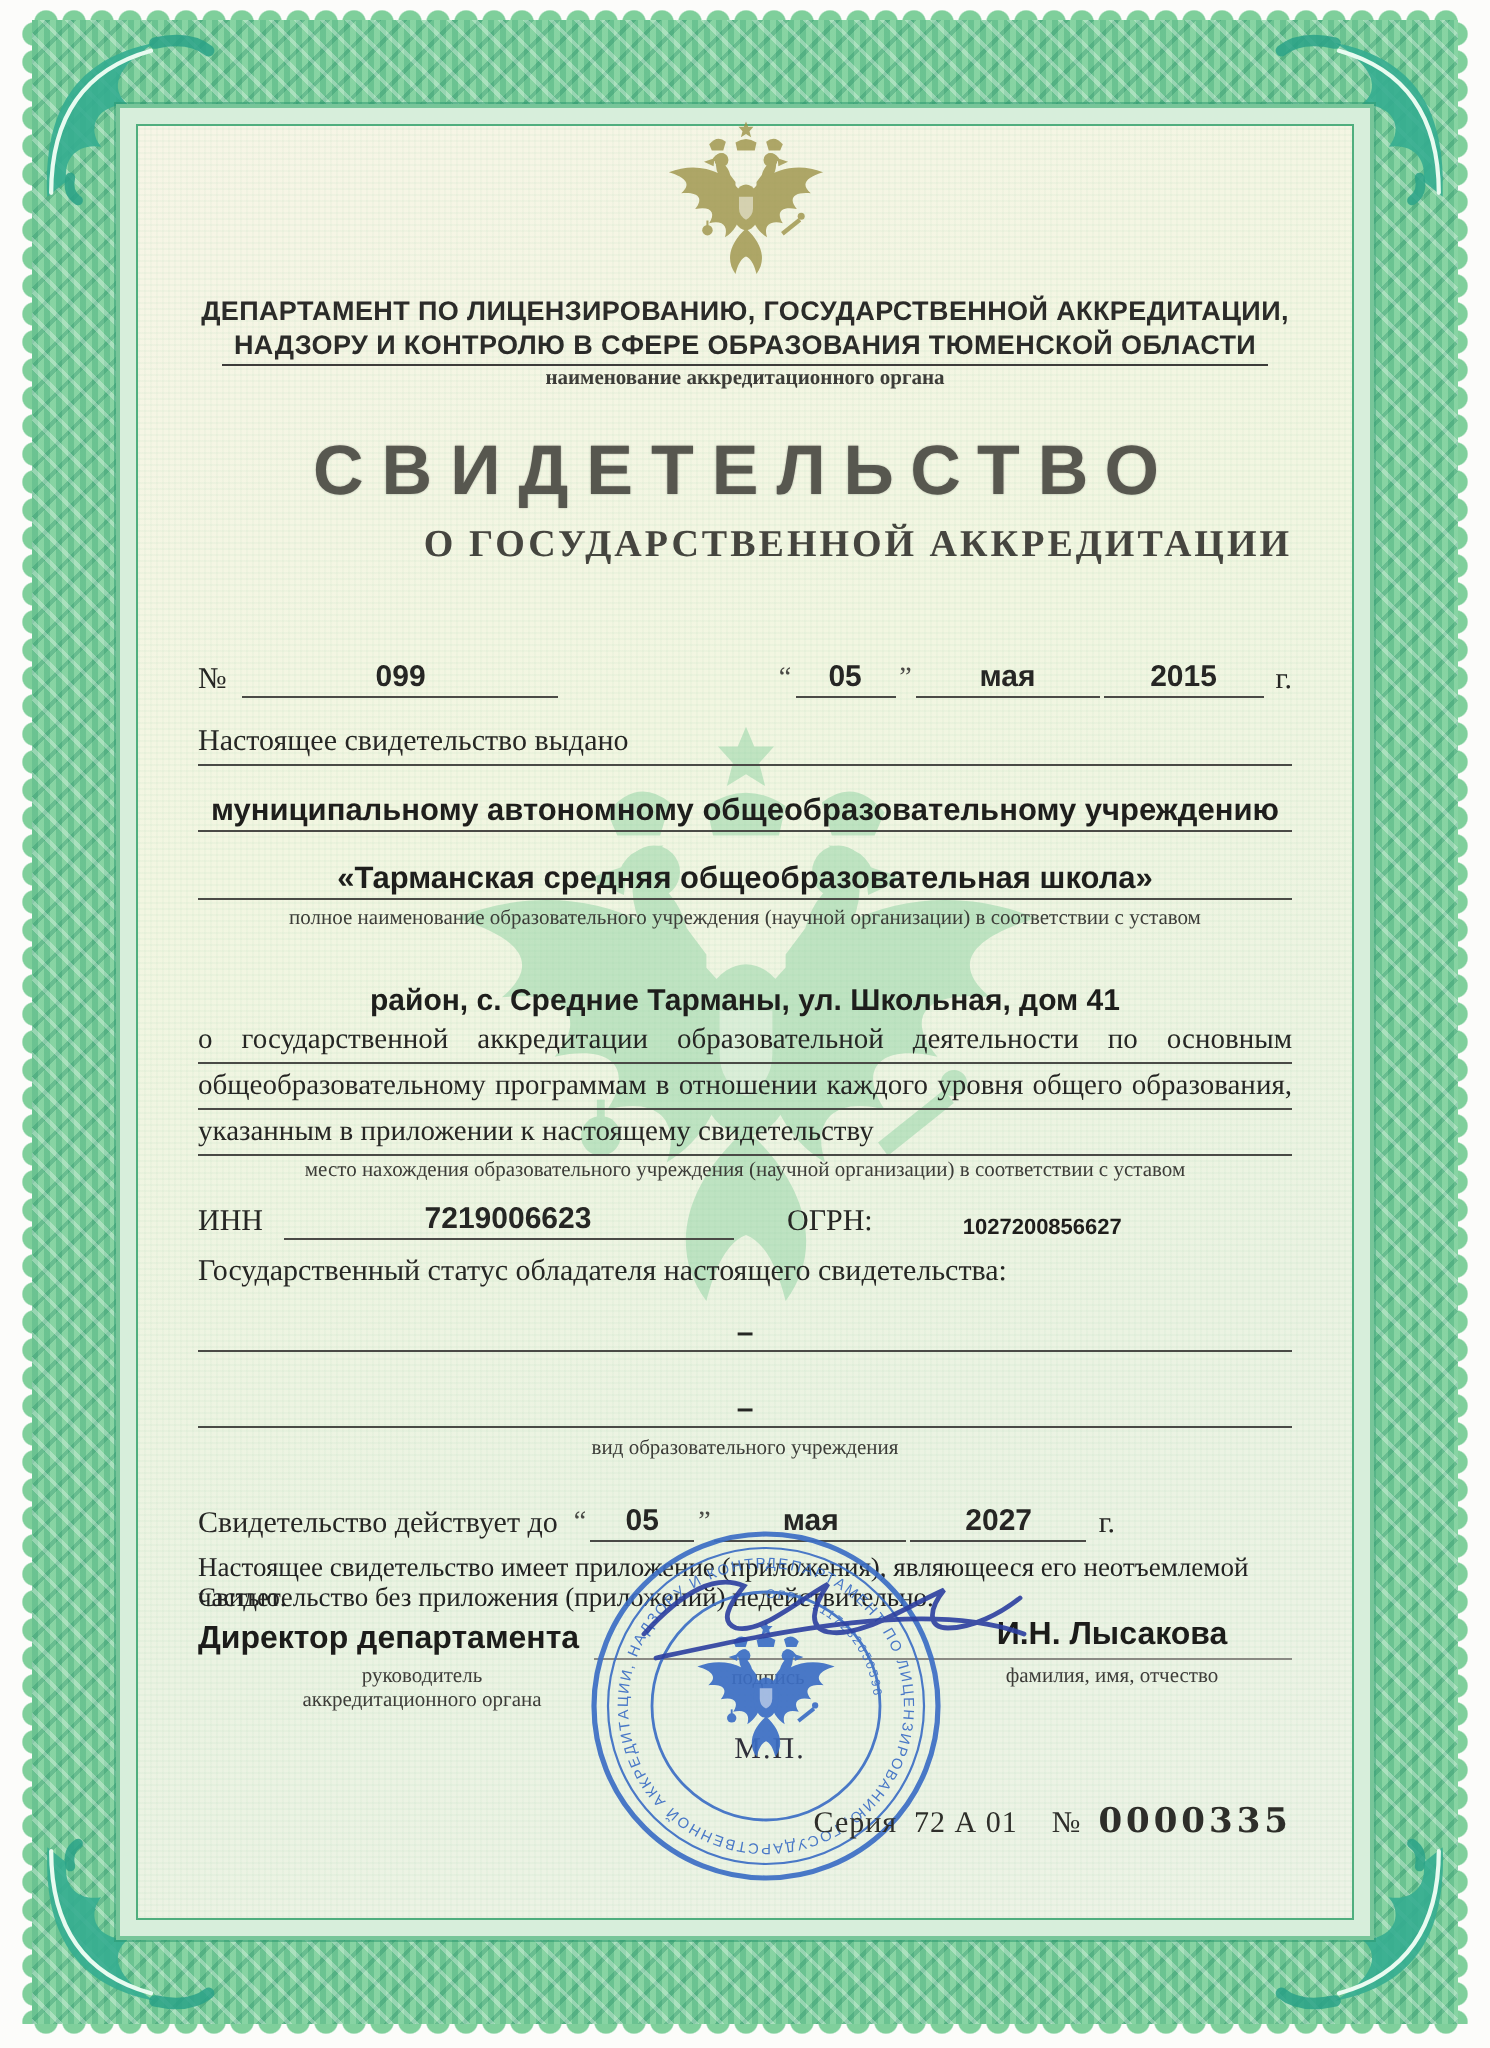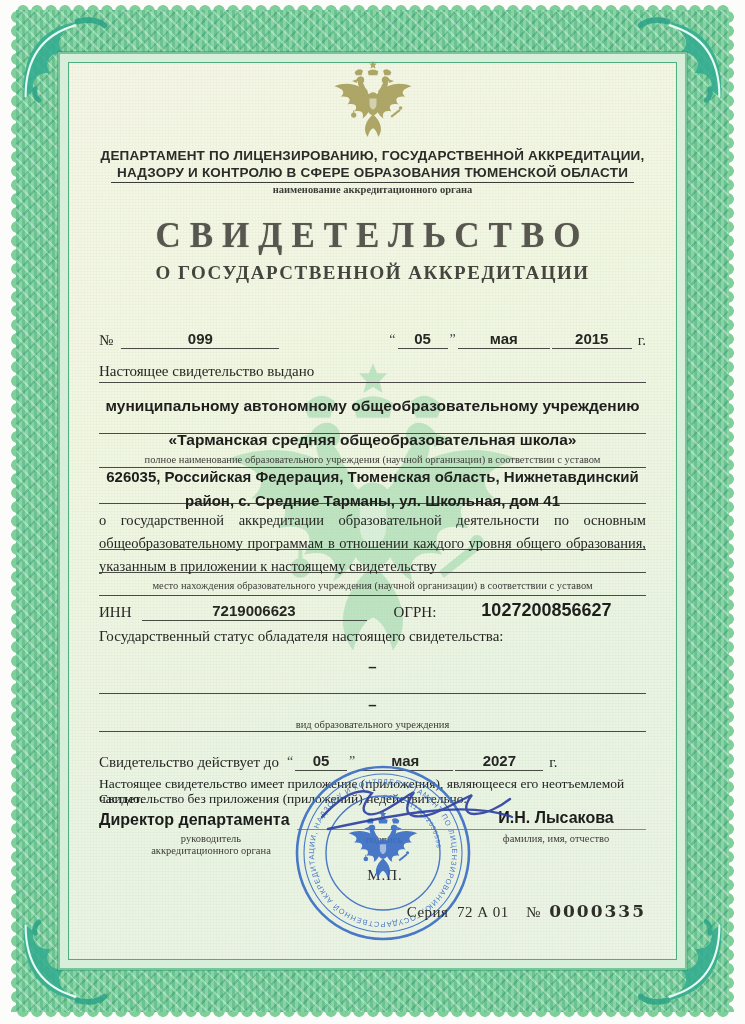--- a/index.html
+++ b/index.html
@@ -46,34 +46,34 @@
   }
   .abs{position:absolute;left:30px;right:30px}
 
   .watermark{position:absolute;left:139px;top:278px;width:330px;height:378px;color:var(--watermark-green);opacity:.45}
   .top-emblem{position:absolute;left:50%;top:-4px;width:88px;height:92px;margin-left:-44px;color:var(--gold-emblem);opacity:.8}
 
   .hdr{top:84px;text-align:center;font-family:"Liberation Sans",sans-serif;font-weight:700;font-size:13.5px;line-height:17px;color:#2b2b29;letter-spacing:.2px}
   .hdr .u{display:inline-block;border-bottom:1.5px solid #3c3c3a;padding:0 6px 1px}
   .hdr-cap{top:121px;text-align:center;font-size:11px;font-weight:700;color:#3a3a36}
 
-  .title{top:153px;text-align:center;font-family:Liberation Serif, serif;font-weight:700;font-size:35px;letter-spacing:9px;color:var(--title-gray);text-shadow:0 0 1px rgba(87,87,79,.45)}
-  .subtitle{top:199px;text-align:center;font-family:"Liberation Serif",serif;font-weight:700;font-size:19px;letter-spacing:1.5px;color:#45453f}
+  .title{top:153px;text-align:center;font-family:Liberation Sans, sans-serif;font-weight:700;font-size:35px;letter-spacing:9px;color:var(--title-gray);text-shadow:0 0 1px rgba(87,87,79,.45)}
+  .subtitle{top:199px;text-align:right;font-family:"Liberation Serif",serif;font-weight:700;font-size:19px;letter-spacing:1.5px;color:#45453f}
 
   .row{display:flex;align-items:flex-end}
   .seg{display:inline-block;border-bottom:1px solid #4a4a46;text-align:center;
        font-family:"Liberation Sans",sans-serif;font-weight:700;font-size:15px;line-height:19px}
   .serif{font-size:15px}
   .num-row{top:266px}
   .date-part{display:flex;align-items:flex-end;gap:2px}
   .q{font-size:14px;color:#4a4a46;line-height:18px}
 
   .issued-row{top:300px;border-bottom:1px solid #4a4a46;padding-bottom:2px}
   .boldline{font-family:"Liberation Sans",sans-serif;font-weight:700;font-size:15.5px;text-align:center;color:#1e1e1c}
-  .rule{border-bottom:1px solid #4a4a46;padding-bottom:18px}
+  .rule{border-bottom:1px solid #4a4a46;padding-bottom:0}
   .cap{font-size:10.5px;text-align:center;color:#3c3c38}
 
   .scope{font-size:14.5px;line-height:20.5px}
   .just{text-align:justify;text-align-last:justify}
 
   .mdash{font-family:"Liberation Sans",sans-serif;font-weight:700;text-align:center;font-size:15px;line-height:16px}
 
   .note{font-size:13.5px;line-height:14.5px;color:#222}
 
   .sig-label{font-family:"Liberation Sans",sans-serif;font-weight:700;font-size:16px;color:#1c1c1a}
@@ -174,33 +174,32 @@
         <span class="seg" style="width:80px">2015</span>
         <span class="serif" style="margin-left:4px">г.</span>
       </span>
     </div>
 
     <div class="abs issued-row serif" style="top:300px">Настоящее свидетельство выдано</div>
     <div class="abs boldline rule" style="top:334px">муниципальному автономному общеобразовательному учреждению</div>
     <div class="abs boldline rule" style="top:368px">«Тарманская средняя общеобразовательная школа»</div>
     <div class="abs cap" style="top:391px">полное наименование образовательного учреждения (научной организации) в соответствии с уставом</div>
 
-    <div class="abs boldline rule" style="top:405px;font-size:15px">626035, Российская Федерация, Тюменская область, Нижнетавдинский</div>
     <div class="abs boldline" style="top:429px;font-size:15px">район, с. Средние Тарманы, ул. Школьная, дом 41</div>
 
     <div class="abs scope just rule" style="top:447px">о государственной аккредитации образовательной деятельности по основным</div>
     <div class="abs scope just rule" style="top:470px">общеобразовательному программам в отношении каждого уровня общего образования,</div>
     <div class="abs scope rule" style="top:493px">указанным в приложении к настоящему свидетельству</div>
     <div class="abs cap" style="top:517px">место нахождения образовательного учреждения (научной организации) в соответствии с уставом</div>
 
     <div class="abs row" style="top:511px;top:537px">
       <span class="serif">ИНН</span>
       <span class="seg" style="width:225px;margin-left:10px">7219006623</span>
       <span class="serif" style="margin-left:27px">ОГРН:</span>
-      <span class="boldline" style="margin-left:45px;font-size:18px">1027200856627</span>
+      <span class="boldline" style="margin-left:45px;font-size:11px">1027200856627</span>
     </div>
 
     <div class="abs serif" style="top:565px">Государственный статус обладателя настоящего свидетельства:</div>
 
     <div class="abs mdash rule" style="top:596px">–</div>
     <div class="abs mdash rule" style="top:634px">–</div>
     <div class="abs cap" style="top:656px">вид образовательного учреждения</div>
 
     <div class="abs row" style="top:688px">
       <span class="serif">Свидетельство действует до</span>

